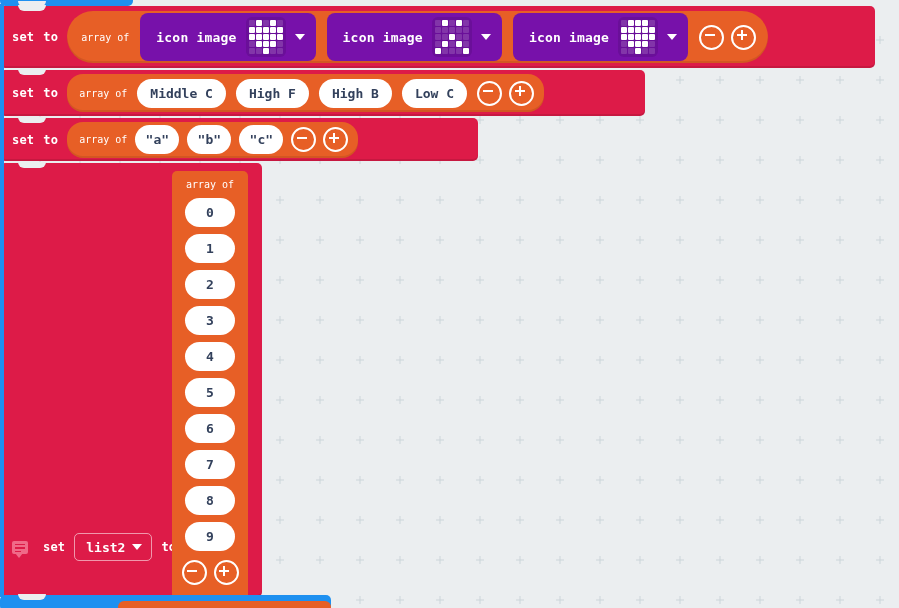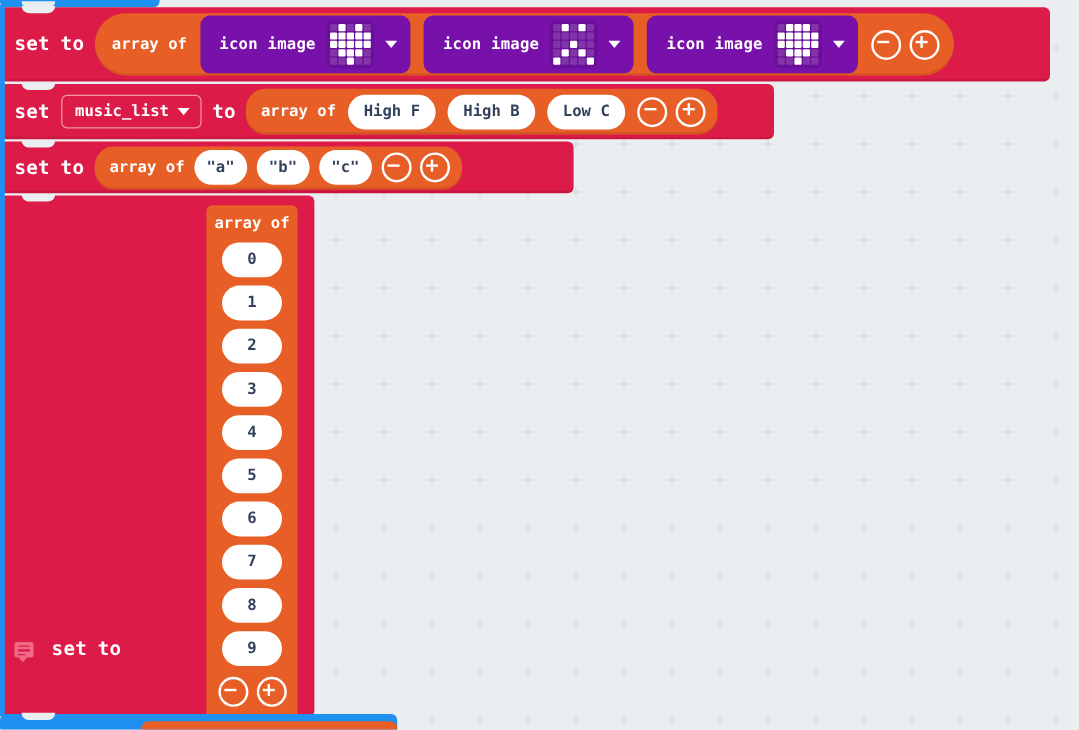--- a/index.html
+++ b/index.html
@@ -63,21 +63,21 @@
 
   .row-inner {
     display: flex;
     align-items: center;
     height: 100%;
     padding-left: 12px;
     gap: 9px;
   }
   .lbl {
     color: #ffffff;
-    font-size: 16px;
+    font-size: 12px;
     font-weight: bold;
     letter-spacing: 0.2px;
     white-space: nowrap;
     line-height: 1;
   }
 
   
   .varfield {
     display: inline-flex;
     align-items: center;
@@ -105,22 +105,22 @@
     background: #e75f26;
     border-radius: 16px;
     display: flex;
     align-items: center;
     padding: 0 10px 0 12px;
     gap: 10px;
     box-shadow: inset 0 -2px 0 rgba(0,0,0,0.09);
   }
   .array-label {
     color: #ffffff;
-    font-size: 13px;
-    font-weight: bold;
+    font-size: 10px;
+    font-weight: normal;
     white-space: nowrap;
   }
 
   
   .chip {
     background: #ffffff;
     color: #33415c;
     border-radius: 15px;
     height: 29px;
     min-width: 26px;
@@ -1036,28 +1036,25 @@
         <span class="pm plus"></span>
       </span>
     </span>
   </div>
 </div>
 
 <div class="blk var-block" style="left:0; top:70px; width:645px; height:46px;">
   <div class="notch-cut"></div>
   <div class="row-inner">
     <span class="lbl">set</span>
-    <span class="varfield">
-      <span>music_list</span>
-      <span class="caret"></span>
-    </span>
     <span class="lbl">to</span>
 
     <span class="array-blk" style="height:38px;">
       <span class="array-label">array of</span>
+      <span class="chip">Middle C</span>
       <span class="chip">High F</span>
       <span class="chip">High B</span>
       <span class="chip">Low C</span>
       <span class="pm-group">
         <span class="pm"></span>
         <span class="pm plus"></span>
       </span>
     </span>
   </div>
 </div>
@@ -1084,20 +1081,24 @@
 <div class="blk var-block" style="left:0; top:163px; width:262px; height:434px;">
   <div class="notch-cut"></div>
 
   <div style="position:absolute; left:12px; top:370px; display:flex; align-items:center; gap:9px;">
     <span class="comment-icon">
         <i></i>
         <i></i>
         <i></i>
       </span>
     <span class="lbl" style="margin-left:6px;">set</span>
+    <span class="varfield">
+      <span>list2</span>
+      <span class="caret"></span>
+    </span>
     <span class="lbl">to</span>
   </div>
 
   <div class="array-vert" style="position:absolute; left:172px; top:8px; width:76px; height:418px;">
     <span class="array-label">array of</span>
     <span class="chip num">0</span>
     <span class="chip num">1</span>
     <span class="chip num">2</span>
     <span class="chip num">3</span>
     <span class="chip num">4</span>

